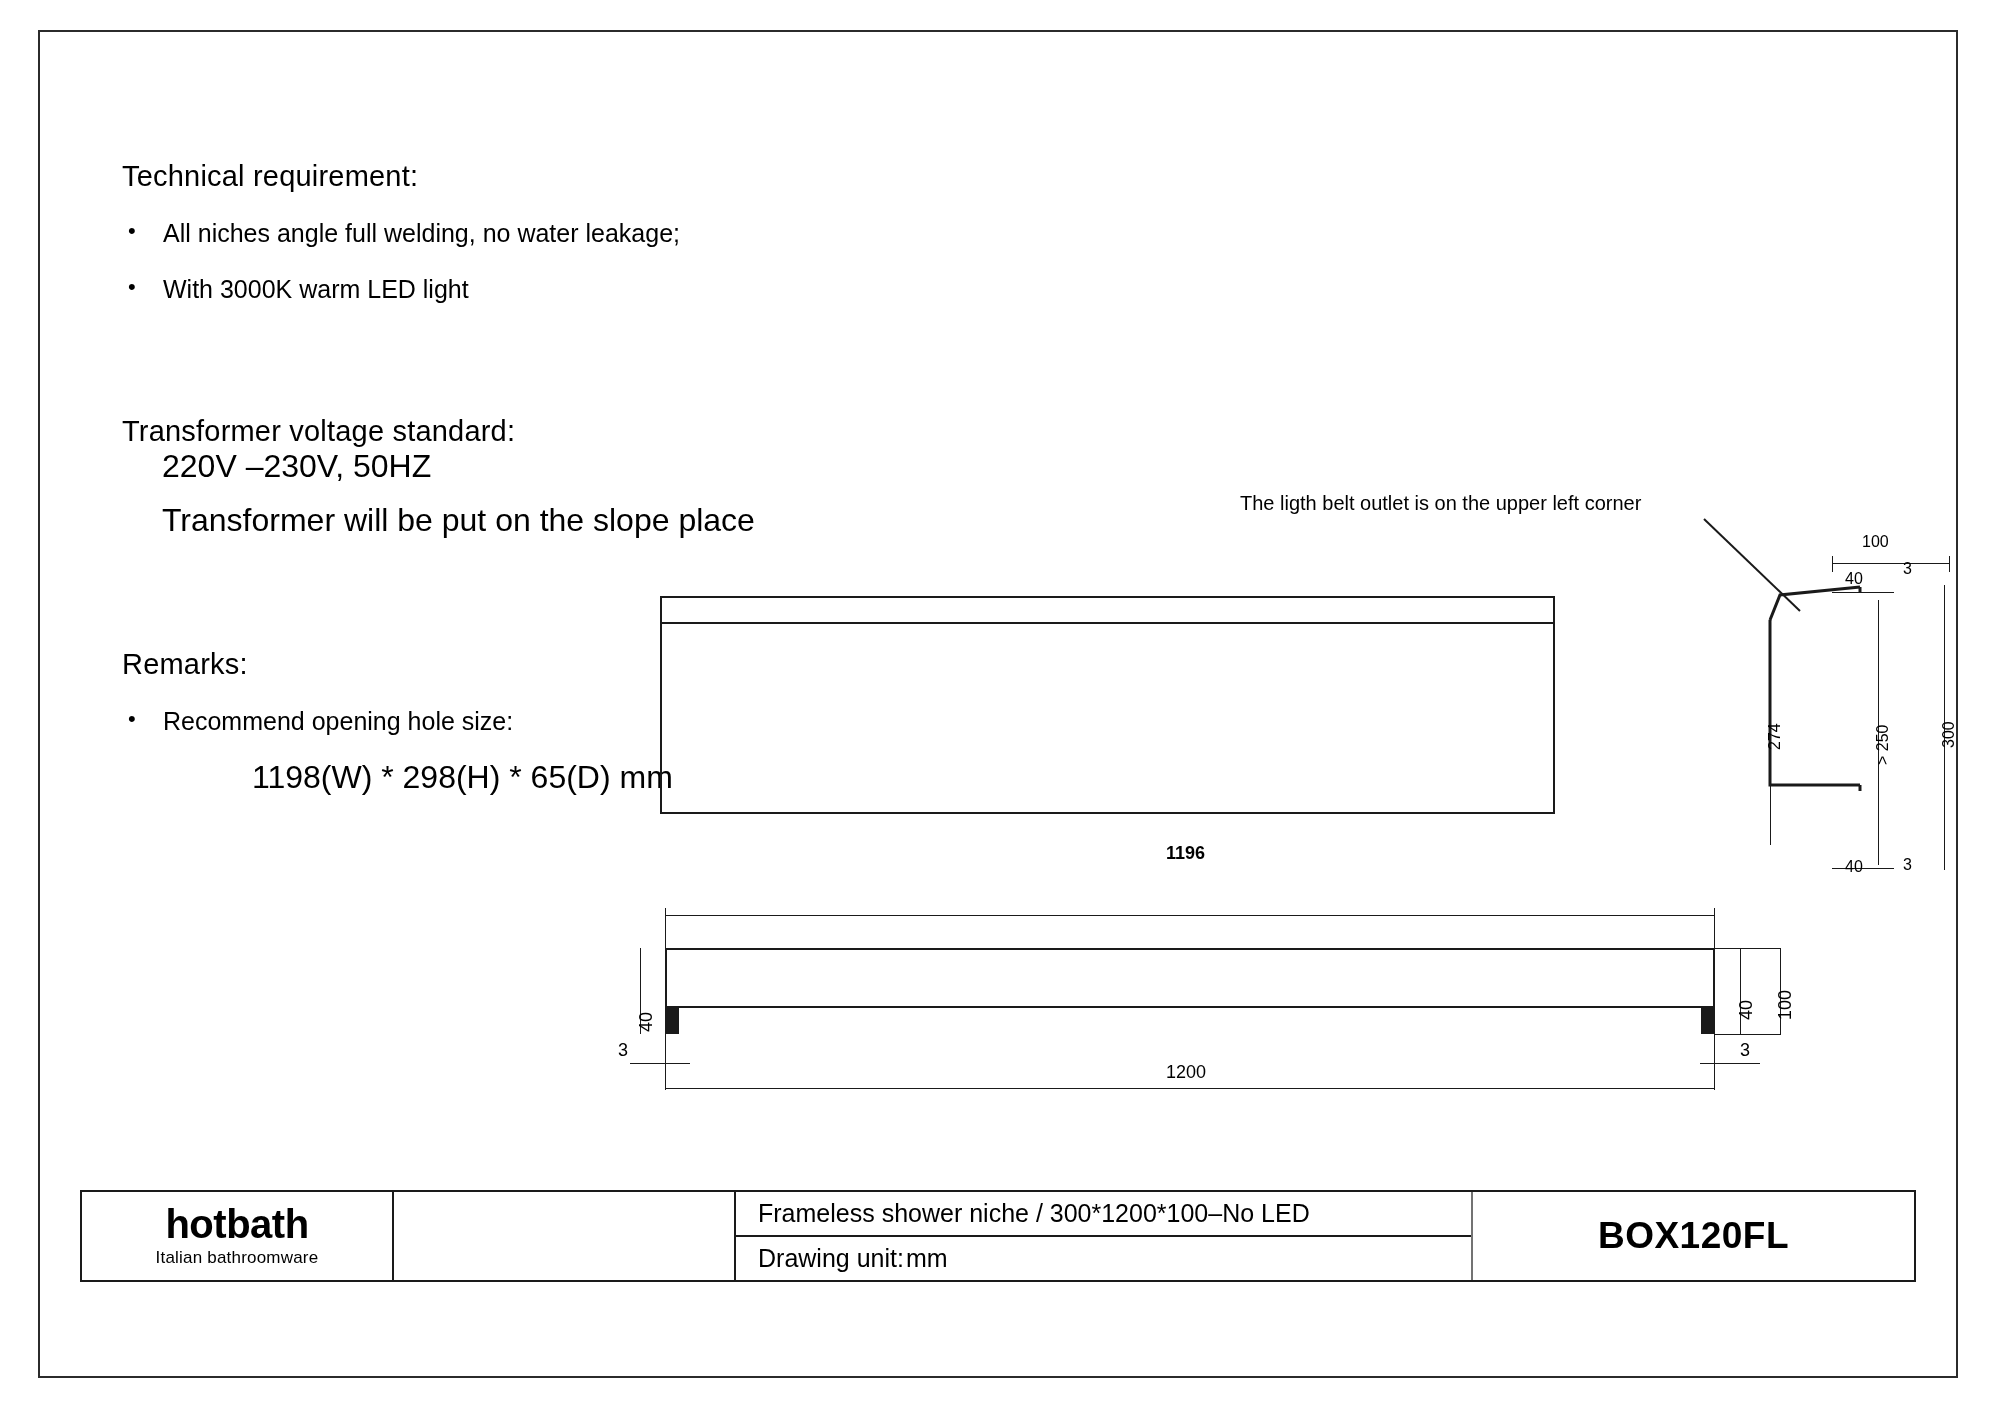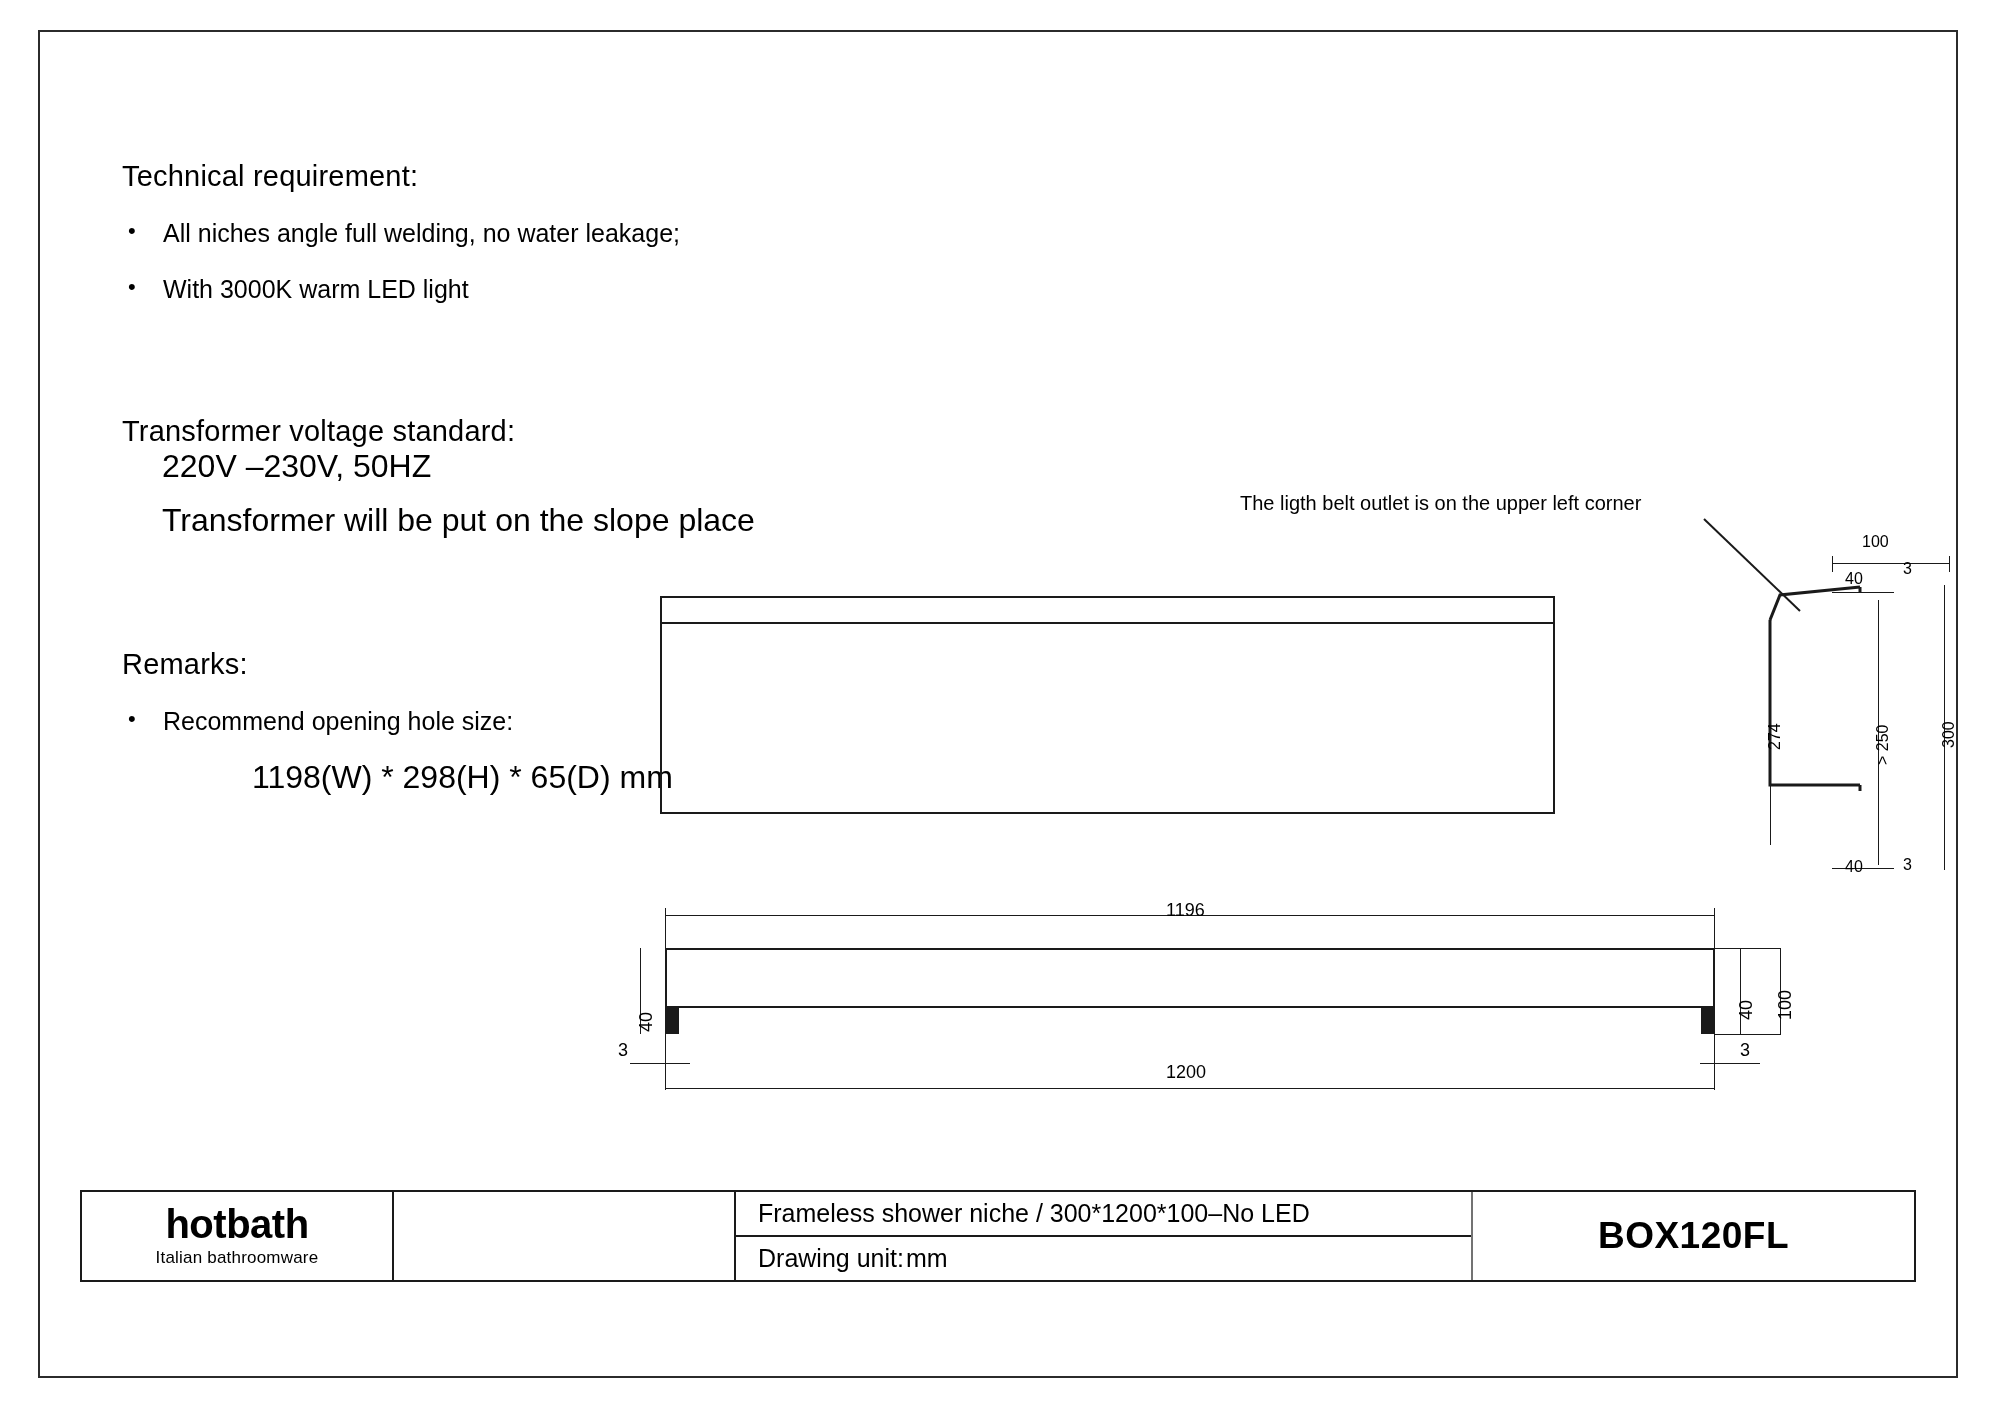--- a/index.html
+++ b/index.html
@@ -185,21 +185,21 @@
 
   <div class="rect" style="left:665px; top:948px; width:1050px; height:60px;"></div>
 
   <div class="line" style="left:665px; top:1008px; width:14px; height:26px;"></div>
 
   <div class="line" style="left:1701px; top:1008px; width:14px; height:26px;"></div>
 
   <div class="line" style="left:665px; top:915px; width:1050px; height:1px;"></div>
   <div class="line" style="left:665px; top:908px; width:1px; height:40px;"></div>
   <div class="line" style="left:1714px; top:908px; width:1px; height:40px;"></div>
-  <div class="dim-label" style="left:1166px; top:900px;">1196</div>
+  <div class="dim-label" style="left:1166px; top:843px;font-weight:bold;">1196</div>
 
   <div class="line" style="left:665px; top:1088px; width:1050px; height:1px;"></div>
   <div class="line" style="left:665px; top:1034px; width:1px; height:56px;"></div>
   <div class="line" style="left:1714px; top:1034px; width:1px; height:56px;"></div>
   <div class="dim-label" style="left:1166px; top:1062px;">1200</div>
 
   <div class="line" style="left:1780px; top:948px; width:1px; height:86px;"></div>
   <div class="line" style="left:1715px; top:948px; width:66px; height:1px;"></div>
   <div class="line" style="left:1715px; top:1034px; width:66px; height:1px;"></div>
   <div class="dim-label vert" style="left:1775px; top:1020px;">100</div>

